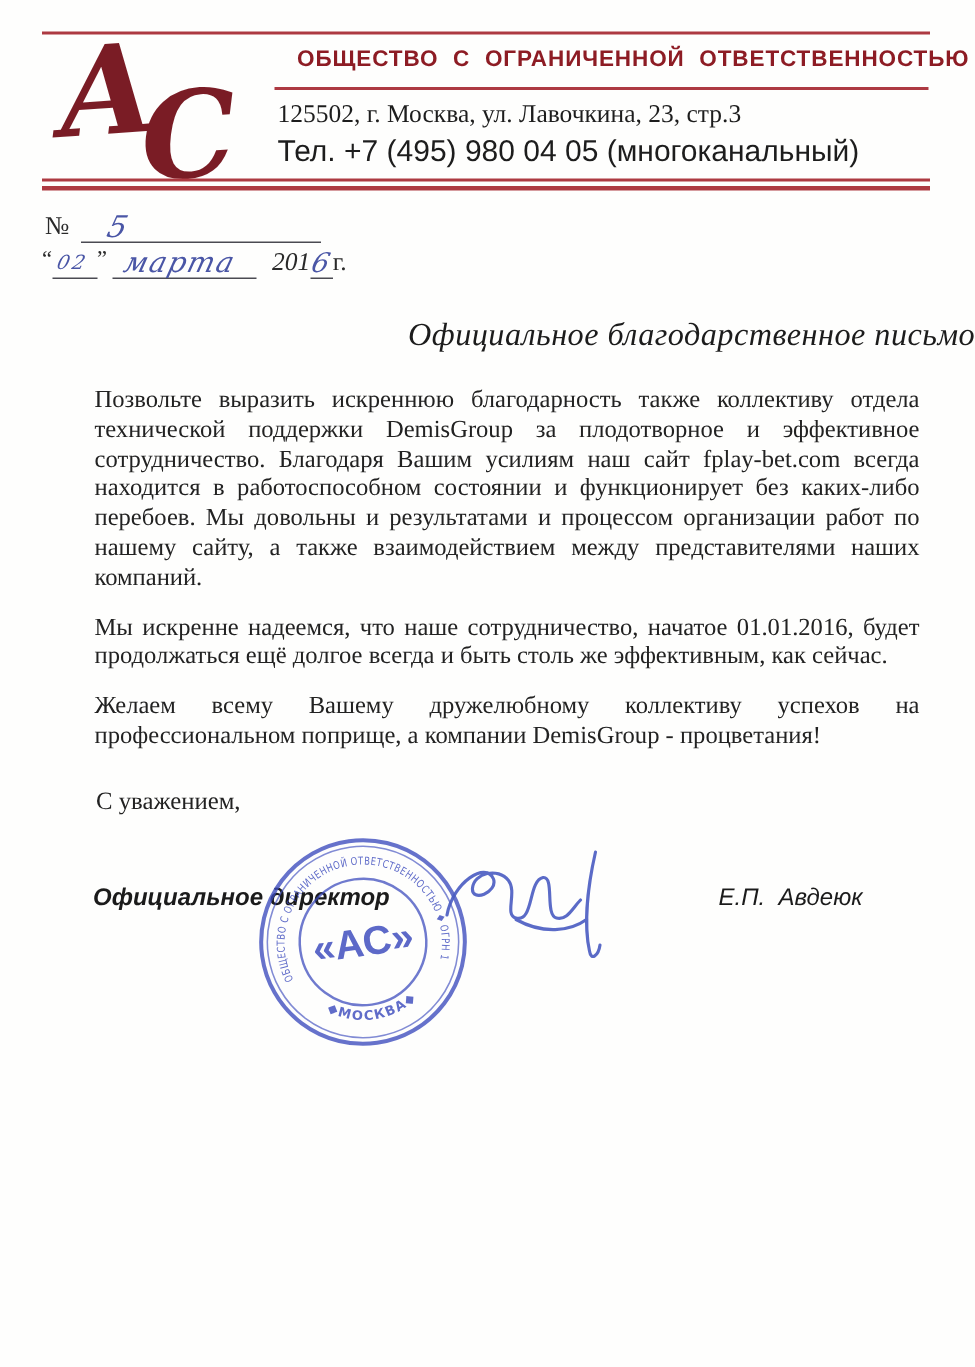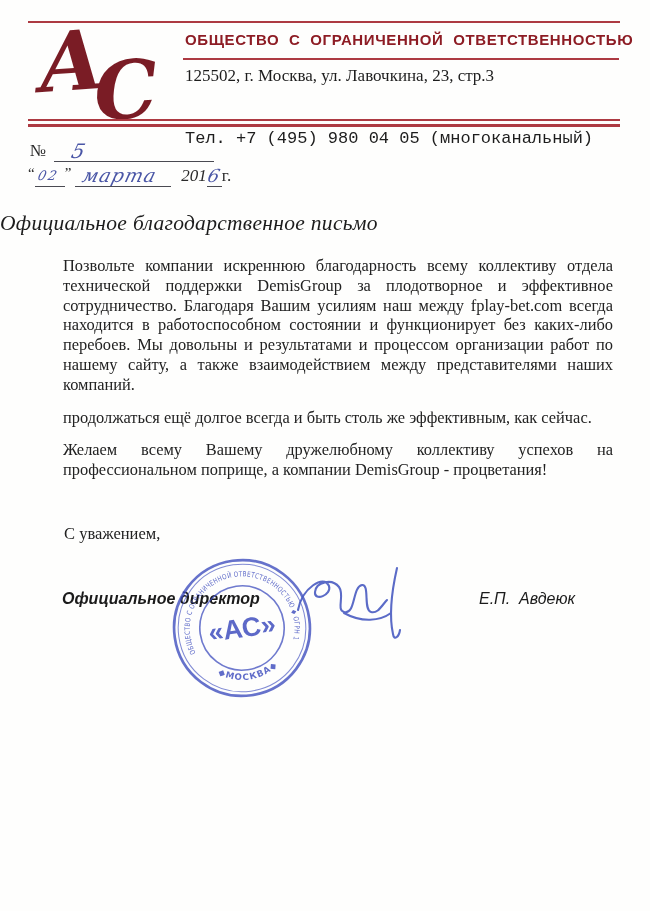--- a/index.html
+++ b/index.html
@@ -17,46 +17,46 @@
   .rule-top{left:28px;width:592px;top:21px;height:2px;}
   .rule-under-title{left:183px;width:436px;top:58px;height:2px;}
   .rule-bottom-1{left:28px;width:592px;top:119px;height:2px;}
   .rule-bottom-2{left:28px;width:592px;top:124px;height:2.5px;}
   .logo{position:absolute;left:36px;top:24px;width:145px;height:100px;
         font-family:"DejaVu Serif", serif;font-style:italic;font-weight:bold;
         color:#7a1c25;line-height:1;}
   .logo .la{position:absolute;left:2px;top:-4px;font-size:82px;transform:rotate(-4deg);}
   .logo .lc{position:absolute;left:58px;top:26px;font-size:80px;transform:rotate(-4deg);}
   .company-type{
-    position:absolute;left:185px;top:31px;width:440px;
+    position:absolute;left:198px;top:31px;width:440px;
     font-family:"Liberation Sans", sans-serif;
     font-weight:bold;font-size:15px;letter-spacing:.6px;word-spacing:5px;
     color:#8d1c24;white-space:nowrap;}
   .hdr-address{position:absolute;left:185px;top:66px;
     font-family:Liberation Serif, serif;font-size:17px;color:#1d1d1d;}
   .hdr-phone{position:absolute;left:185px;top:90px;
-    font-family:Liberation Mono, monospace;font-size:17px;color:#1d1d1d;margin-top:39px;}
+    font-family:Liberation Sans, sans-serif;font-size:20px;color:#1d1d1d;}
   
   .ref-number{position:absolute;left:30px;top:137px;font-size:17px;color:#2a2a2a;}
   .ref-date{position:absolute;left:28px;top:163px;font-size:17px;color:#2a2a2a;}
   .u{display:inline-block;border-bottom:1.6px solid #4a4a52;vertical-align:baseline;}
   .u-num{width:160px;margin-left:8px;}
   .u-day{width:30px;}
   .u-month{width:96px;margin-left:4px;}
   .u-digit{width:15px;}
   .hand{font-family:"DejaVu Serif", serif;font-style:italic;color:#4a56a6;
         display:inline-block;transform:skewX(-14deg);}
   .hand-5{font-size:20px;margin-left:18px;position:relative;top:2px;}
   .hand-day{font-size:13px;margin-left:3px;position:relative;top:-1px;letter-spacing:2px;}
   .hand-month{font-size:19px;margin-left:8px;position:relative;top:1px;letter-spacing:1px;}
   .hand-digit{font-size:18px;position:relative;top:1px;margin-left:1px;}
   .q{font-size:15px;color:#2a2a2a;position:relative;top:-3px;}
   .yr{margin-left:10px;font-style:italic;}
   
-  .title{position:absolute;left:0;top:211px;width:650px;text-align:left;
+  .title{position:absolute;left:0;top:211px;width:650px;text-align:right;
          font-size:21.5px;font-style:italic;color:#1c1c1c;letter-spacing:.3px;}
   .body-text{position:absolute;left:63px;top:256px;width:550px;
              font-size:16.4px;line-height:19.8px;color:#222;}
   .para{margin:0 0 13px 0;}
   .line{text-align:justify;text-align-last:justify;}
   .line.last{text-align:left;text-align-last:left;}
   .closing{position:absolute;left:64px;top:524px;font-size:16.5px;color:#222;}
   
   .sig-position{position:absolute;left:62px;top:590px;
     font-family:"Liberation Sans", sans-serif;font-weight:bold;font-style:italic;
@@ -91,29 +91,30 @@
   </div>
 
   <div class="ref-date">
     <span class="q">“</span><span class="u u-day"><span class="hand hand-day">02</span></span><span class="q">”</span><span class="u u-month"><span class="hand hand-month">марта</span></span><span class="yr">201</span><span class="u u-digit"><span class="hand hand-digit">6</span></span><span>г.</span>
   </div>
 
   <div class="title">Официальное благодарственное письмо</div>
 
   <div class="body-text">
     <div class="para">
-        <div class="line">Позвольте компании искреннюю благодарность всему коллективу отдела</div>
+        <div class="line">Позвольте выразить искреннюю благодарность также коллективу отдела</div>
         <div class="line">технической поддержки DemisGroup за плодотворное и эффективное</div>
-        <div class="line">сотрудничество. Благодаря Вашим усилиям наш между fplay-bet.com всегда</div>
+        <div class="line">сотрудничество. Благодаря Вашим усилиям наш сайт fplay-bet.com всегда</div>
         <div class="line">находится в работоспособном состоянии и функционирует без каких-либо</div>
         <div class="line">перебоев. Мы довольны и результатами и процессом организации работ по</div>
         <div class="line">нашему сайту, а также взаимодействием между представителями наших</div>
         <div class="line last">компаний.</div>
       </div>
     <div class="para">
+        <div class="line">Мы искренне надеемся, что наше сотрудничество, начатое 01.01.2016, будет</div>
         <div class="line last">продолжаться ещё долгое всегда и быть столь же эффективным, как сейчас.</div>
       </div>
     <div class="para">
         <div class="line">Желаем всему Вашему дружелюбному коллективу успехов на</div>
         <div class="line last">профессиональном поприще, а компании DemisGroup - процветания!</div>
       </div>
   </div>
 
   <div class="closing">С уважением,</div>
 

